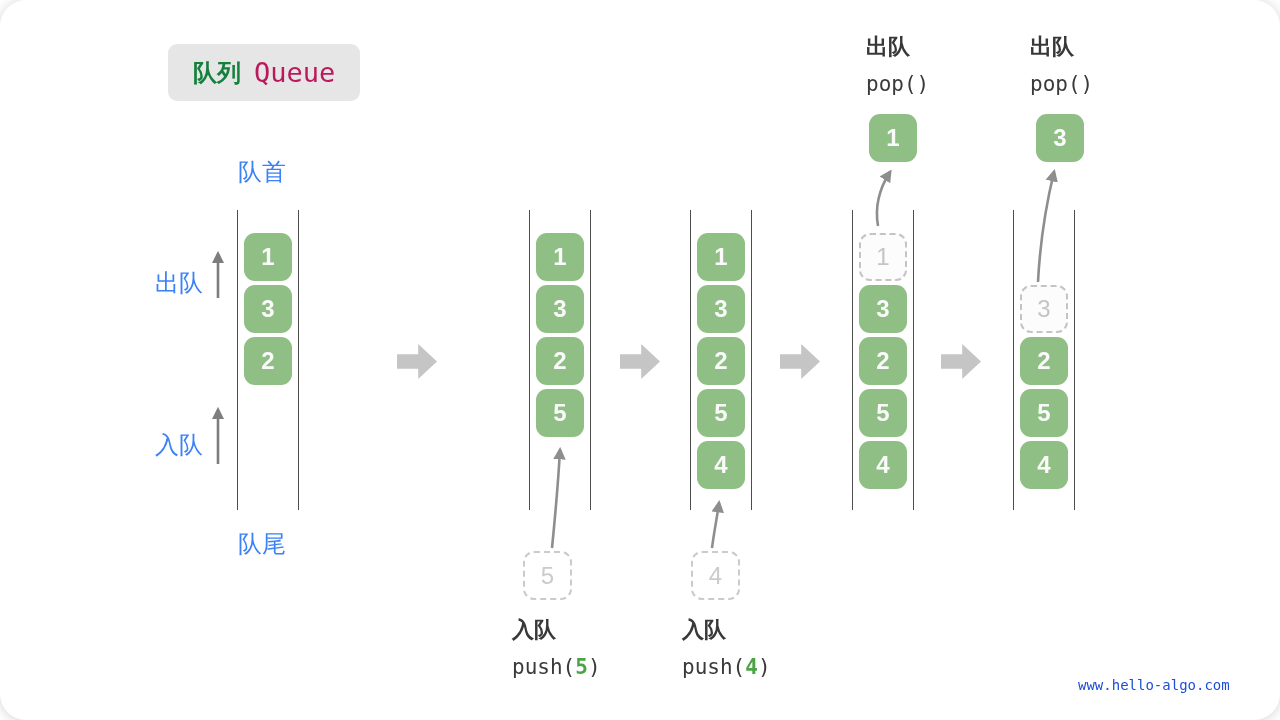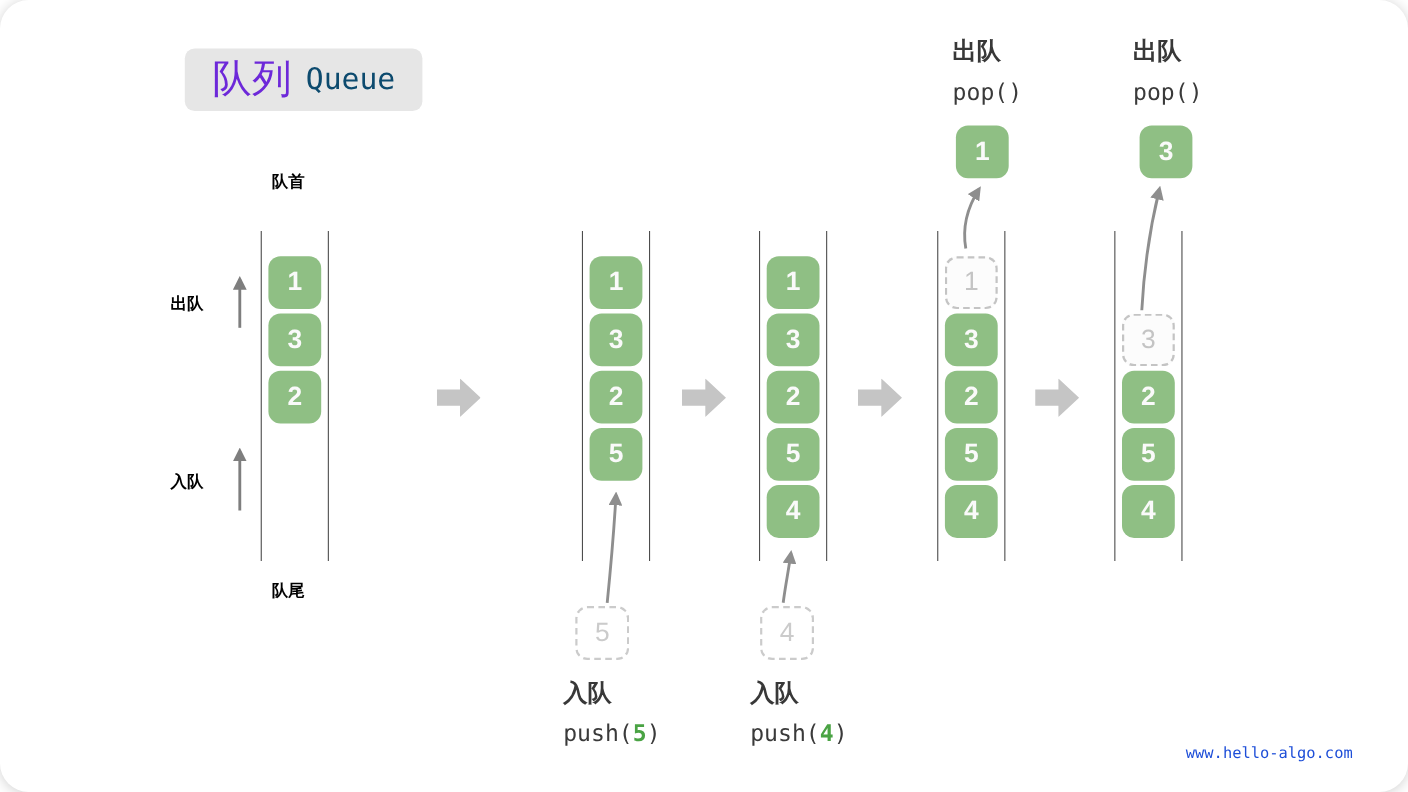--- a/index.html
+++ b/index.html
@@ -4,25 +4,25 @@
 <style>
   *{margin:0;padding:0;box-sizing:border-box}
   html,body{width:1280px;height:720px;background:#ffffff;overflow:hidden;
     font-family:"Liberation Sans","DejaVu Sans",sans-serif;}
   .card{position:absolute;left:0;top:0;width:1280px;height:720px;background:#fff;
     border-radius:26px;box-shadow:0 1px 12px rgba(0,0,0,.18);color:#3d3d3d;overflow:hidden}
 
   
   .title-box{position:absolute;left:168px;top:44px;height:57px;background:#e6e6e6;
     border-radius:9px;display:flex;align-items:center;padding:0 25px;gap:13px}
-  .title-zh{font-size:36px;font-weight:normal;color:#6d28d9}
-  .title-en{font-family:"DejaVu Sans Mono","Liberation Mono",monospace;font-size:27px;color:#0c4a6e}
+  .title-zh{font-size:24px;font-weight:bold;color:#15803d}
+  .title-en{font-family:"DejaVu Sans Mono","Liberation Mono",monospace;font-size:27px;color:#be185d}
 
   
-  .cjk{font-size:15px;font-weight:bold;color:#000000;position:absolute}
+  .cjk{font-size:24px;font-weight:normal;color:#3b82f6;position:absolute}
   .centered{width:84px;text-align:center}
 
   
   .queue-col{position:absolute;top:210px;width:62px;height:300px;
     border-left:1.6px solid #4d4d4d;border-right:1.6px solid #4d4d4d}
   .qbox{position:absolute;left:50%;transform:translateX(-50%);width:48px;height:48px;
     border-radius:11px;background:#8fbf84;color:#fafafa;font-size:24px;font-weight:bold;
     display:flex;align-items:center;justify-content:center}
   .row0{top:23px}.row1{top:75px}.row2{top:127px}.row3{top:179px}.row4{top:231px}
   .ghost{background:#fcfcfc;border:2.5px dashed #c4c4c4;color:#c4c4c4;font-weight:normal}

